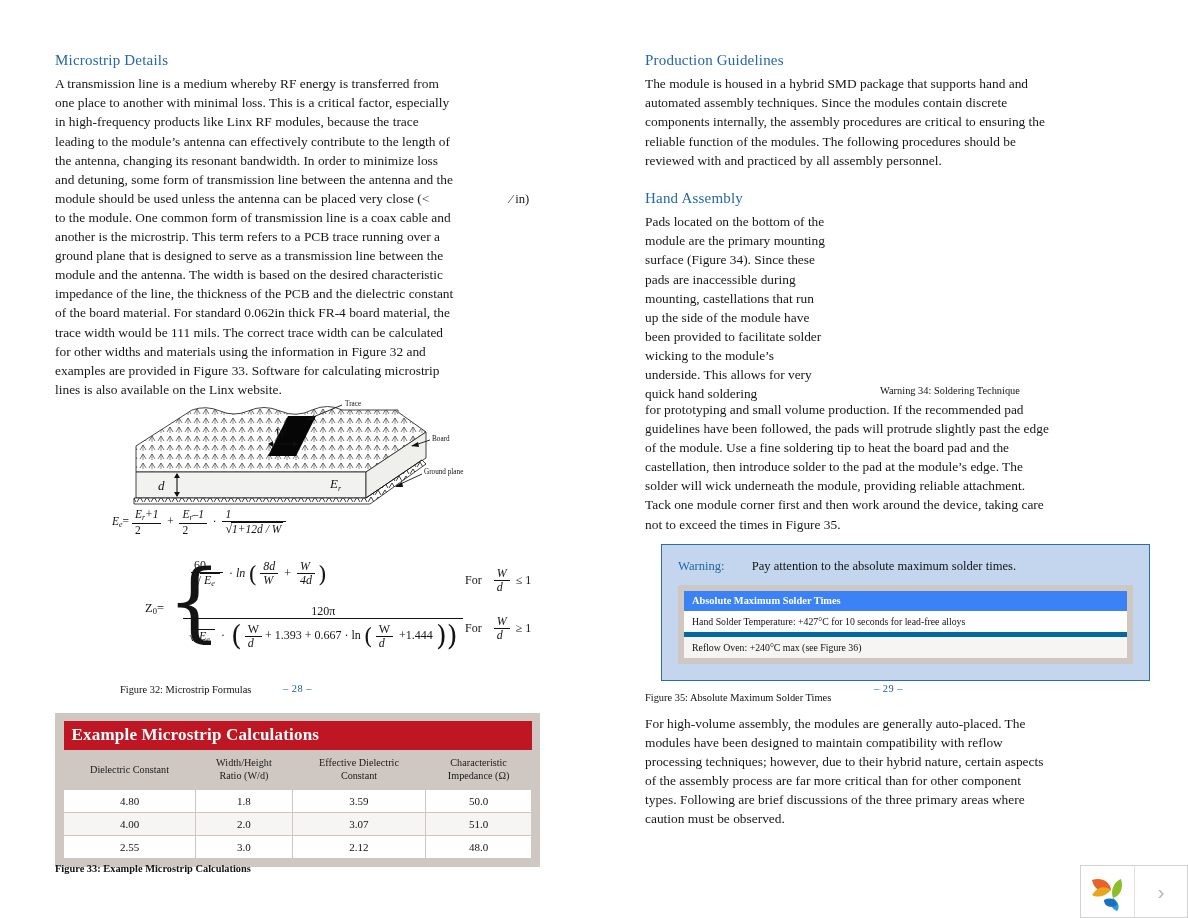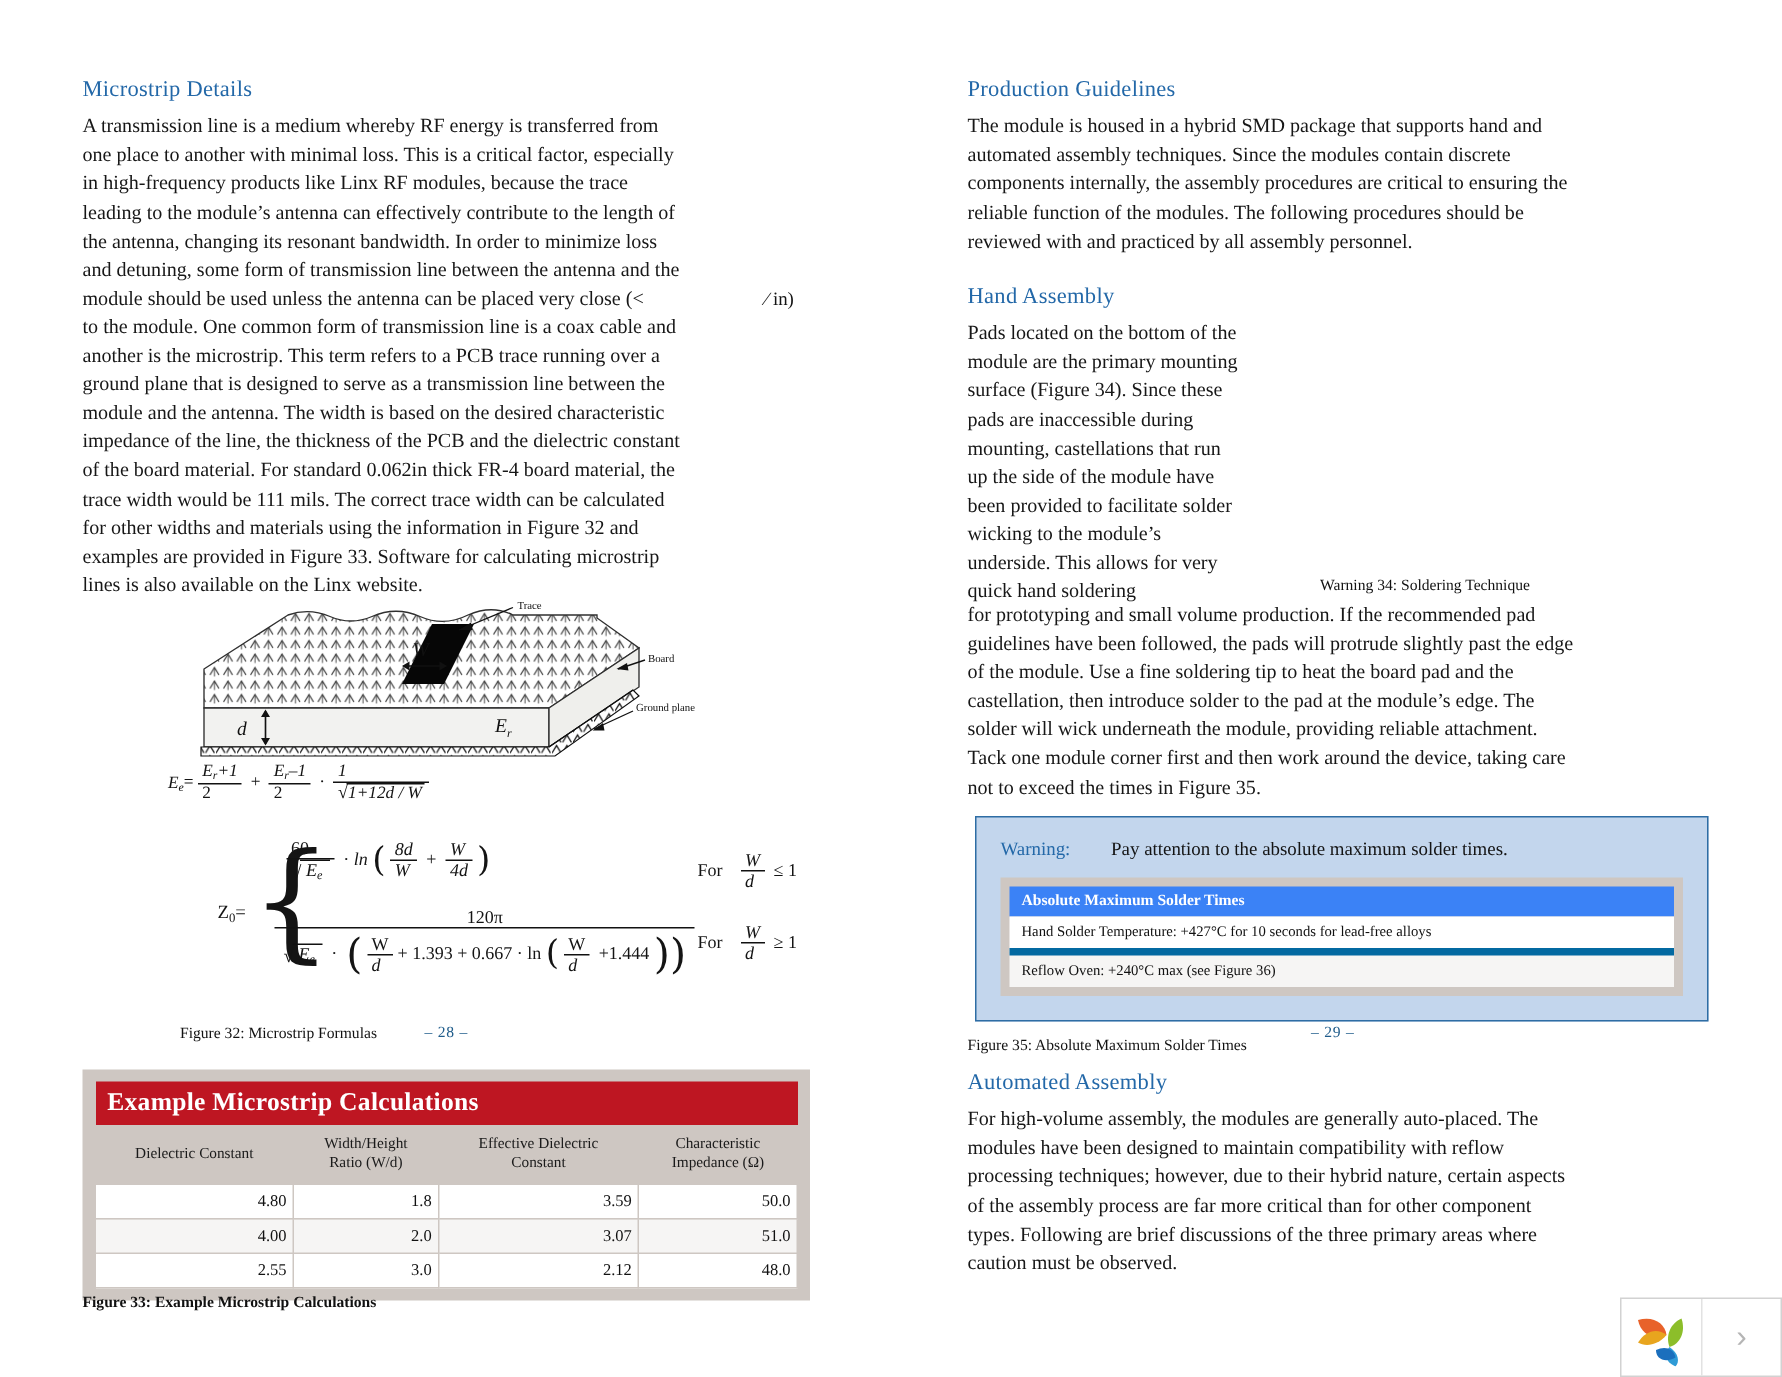--- a/index.html
+++ b/index.html
@@ -96,21 +96,21 @@
     text-align: left; padding: 4px 8px 5px 8px;
     letter-spacing: .2px;
   }
   table.datatbl tr.colhead th {
     background: #CEC7C2; color: #1a1a1a;
     font-size: 10.2px; font-weight: normal;
     padding: 6px 4px 7px 4px; line-height: 13px; text-align: center;
   }
   table.datatbl tbody td {
     background: #ffffff; border: 1px solid #CEC7C2;
-    font-size: 11px; text-align: right; padding: 5px 4px;
+    font-size: 11px; text-align: center; padding: 5px 4px;
     color: #111;
   }
   table.datatbl tbody tr.alt td { background: #F6F5F4; }
   .cap33 { position: absolute; left: 55px; top: 862px; font-weight: bold; }
   .cap32 { position: absolute; left: 120px; top: 683px; }
   .cap34 { position:absolute; left: 880px; top: 384px; }
 
   
   .warnbox {
     position: absolute; left: 645px; top: 544px;
@@ -353,21 +353,21 @@
       <h2 class="sec-head">Hand Assembly</h2>
       <p class="body tight" style="width:185px;">Pads located on the bottom of the module are the primary mounting surface (Figure 34). Since these pads are inaccessible during mounting, castellations that run up the side of the module have been provided to facilitate solder wicking to the module’s underside. This allows for very quick hand soldering</p>
     </div>
 
     <div class="col" style="top:400px;">
       <p class="body">for prototyping and small volume production.  If the recommended pad guidelines have been followed, the pads will protrude slightly past the edge of the module. Use a fine soldering tip to heat the board pad and the castellation, then introduce solder to the pad at the module’s edge. The solder will wick underneath the module, providing reliable attachment. Tack one module corner first and then work around the device, taking care not to exceed the times in Figure 35.</p>
     </div>
 
     <div class="figcaption cap34" style="left:286px;">Warning 34: Soldering Technique</div>
 
-    <div class="warnbox" style="left:56px;">
+    <div class="warnbox" style="left:67px;">
       <div class="warn-head">
         <span class="warn-word">Warning:</span>
         <span class="warn-text">Pay attention to the absolute maximum solder times.</span>
       </div>
       <div class="warn-tbl-wrap">
         <table class="warntbl">
           <thead>
             <tr>
               <th>Absolute Maximum Solder Times</th>
             </tr>
@@ -380,21 +380,20 @@
               <td>Reflow Oven: +240°C max (see Figure 36)</td>
             </tr>
           </tbody>
         </table>
       </div>
     </div>
 
     <div class="figcaption cap35" style="left:51px;">Figure 35: Absolute Maximum Solder Times</div>
 
     <div class="col" style="top:714px;">
-      <h2 class="sec-head">Automated Assembly</h2>
       <p class="body">For high-volume assembly, the modules are generally auto-placed. The modules have been designed to maintain compatibility with reflow processing techniques; however, due to their hybrid nature, certain aspects of the assembly process are far more critical than for other component types. Following are brief discussions of the three primary areas where caution must be observed.</p>
     </div>
 
     <div class="pagenum pagenum-right" style="left:280px;">– 29 –</div>
   </div>
 
   <div class="viewer-widget">
     <div class="vw-logo">
       <svg width="40" height="38" viewBox="0 0 40 38">
         <path d="M4,7 C14,4 22,9 23,17 C15,21 6,17 4,7 Z" fill="#E8622A"></path>

